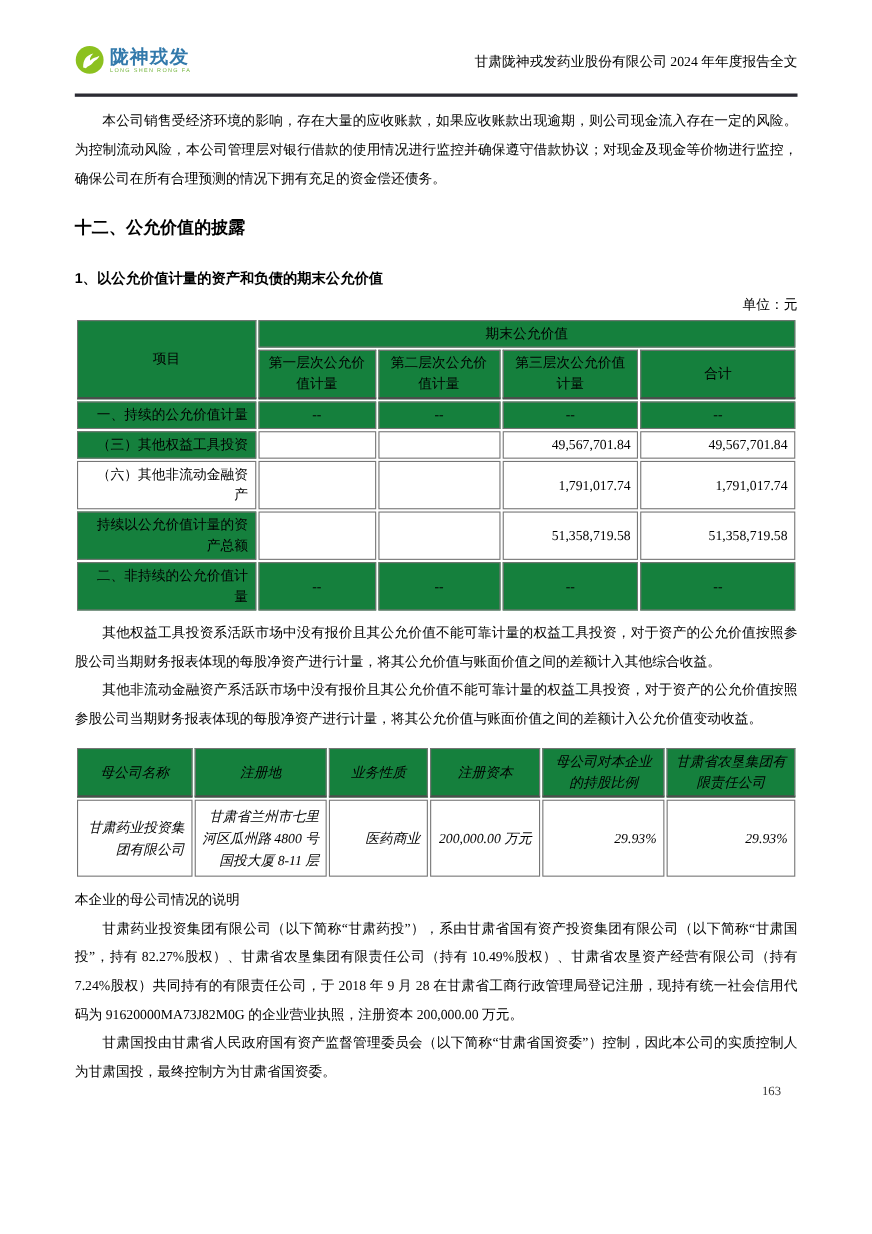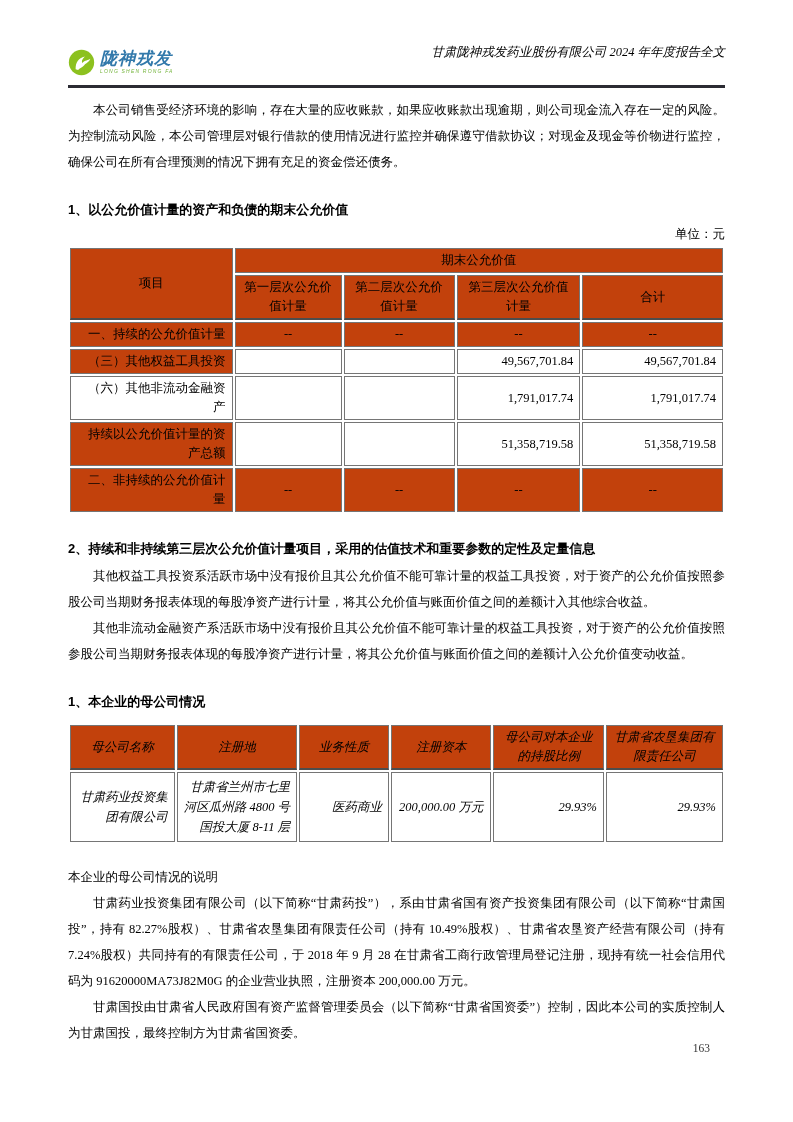--- a/index.html
+++ b/index.html
@@ -11,24 +11,24 @@
     background: #ffffff;
     font-family: "Liberation Serif", "DejaVu Serif", serif;
     color: #000;
     overflow: hidden;
   }
   
   .hdr {
     margin: 44px 68px 0 68px;
     display: flex;
     justify-content: space-between;
+    align-items: flex-end;
     border-bottom: 3px solid #2b2b33;
-    padding-bottom: 5px;
+    padding-bottom: 17px;
     height: 44px;
-    font-style: italic;
   }
   .logo { display: flex; align-items: center; gap: 5px; }
   .logo svg { display: block; }
   .logo-text { display: flex; flex-direction: column; line-height: 1; }
   .logo-cn {
     font-family: "Liberation Sans", "DejaVu Sans", sans-serif;
     font-weight: bold; font-size: 17px; color: #3279ab; letter-spacing: 1px;
   }
   .logo-en {
     font-family: "Liberation Sans", "DejaVu Sans", sans-serif;
@@ -59,33 +59,33 @@
     border-spacing: 2px;
   }
   th, td {
     border: 1px solid #757575;
     font-size: 12.5px;
     font-weight: normal;
     padding: 2px 6px;
     vertical-align: middle;
     line-height: 19px;
   }
-  .g   { background: #c2410c; }
+  .g   { background: #15803d; }
   .hb  { border-bottom: 2px solid #4d4d4d; }  
   .ctr { text-align: center; }
   .num { text-align: right; }
   .lft { text-align: right; }
   .t1 { margin-top: 2px; }
   .t2 { margin-top: 12px; font-style: italic; }
   .t2 td { line-height: 20px; padding: 4px 6px; }
-  .note { font-size: 12.5px; line-height: 26px; margin-top: 20px; }
+  .note { font-size: 12.5px; line-height: 26px; margin-top: 6px; }
   .mt6 { margin-top: 5px; }
   
   .page-num {
-    position: absolute; top: 1042px; right: 83px;
+    position: absolute; top: 986px; right: 83px;
     font-size: 11.5px; color: #333;
   }
 </style>
 </head>
 <body>
 
 <div class="page">
 
   <div class="hdr">
     <div class="logo">
@@ -101,20 +101,21 @@
         <span class="logo-en">LONG SHEN RONG FA</span>
       </span>
     </div>
     <div class="doc-title">甘肃陇神戎发药业股份有限公司 2024 年年度报告全文</div>
   </div>
 
   <div class="content">
 
     <p class="para intro">本公司销售受经济环境的影响，存在大量的应收账款，如果应收账款出现逾期，则公司现金流入存在一定的风险。为控制流动风险，本公司管理层对银行借款的使用情况进行监控并确保遵守借款协议；对现金及现金等价物进行监控，确保公司在所有合理预测的情况下拥有充足的资金偿还债务。</p>
 
+    <div class="h2">十二、公允价值的披露</div>
     <div class="h3">1、以公允价值计量的资产和负债的期末公允价值</div>
     <div class="unit">单位：元</div>
 
     <table class="t1">
       <colgroup>
         <col style="width:25.2%">
           <col style="width:16.6%">
           <col style="width:17.2%">
           <col style="width:19.2%">
           <col style="width:21.8%">
@@ -161,25 +162,23 @@
       <tr>
         <td class="g lft">二、非持续的公允价值计量</td>
         <td class="g ctr">--</td>
         <td class="g ctr">--</td>
         <td class="g ctr">--</td>
         <td class="g ctr">--</td>
       </tr>
     </tbody>
       </table>
 
-    <div class="h3">2、持续和非持续第三层次公允价值计量项目，采用的估值技术和重要参数的定性及定量信息</div>
     <p class="para mt6">其他权益工具投资系活跃市场中没有报价且其公允价值不能可靠计量的权益工具投资，对于资产的公允价值按照参股公司当期财务报表体现的每股净资产进行计量，将其公允价值与账面价值之间的差额计入其他综合收益。</p>
     <p class="para">其他非流动金融资产系活跃市场中没有报价且其公允价值不能可靠计量的权益工具投资，对于资产的公允价值按照参股公司当期财务报表体现的每股净资产进行计量，将其公允价值与账面价值之间的差额计入公允价值变动收益。</p>
 
-    <div class="h3">1、本企业的母公司情况</div>
 
     <table class="t2">
       <colgroup>
         <col style="width:16.3%">
           <col style="width:18.7%">
           <col style="width:14%">
           <col style="width:15.6%">
           <col style="width:17.2%">
           <col style="width:18.2%">
       </colgroup>

